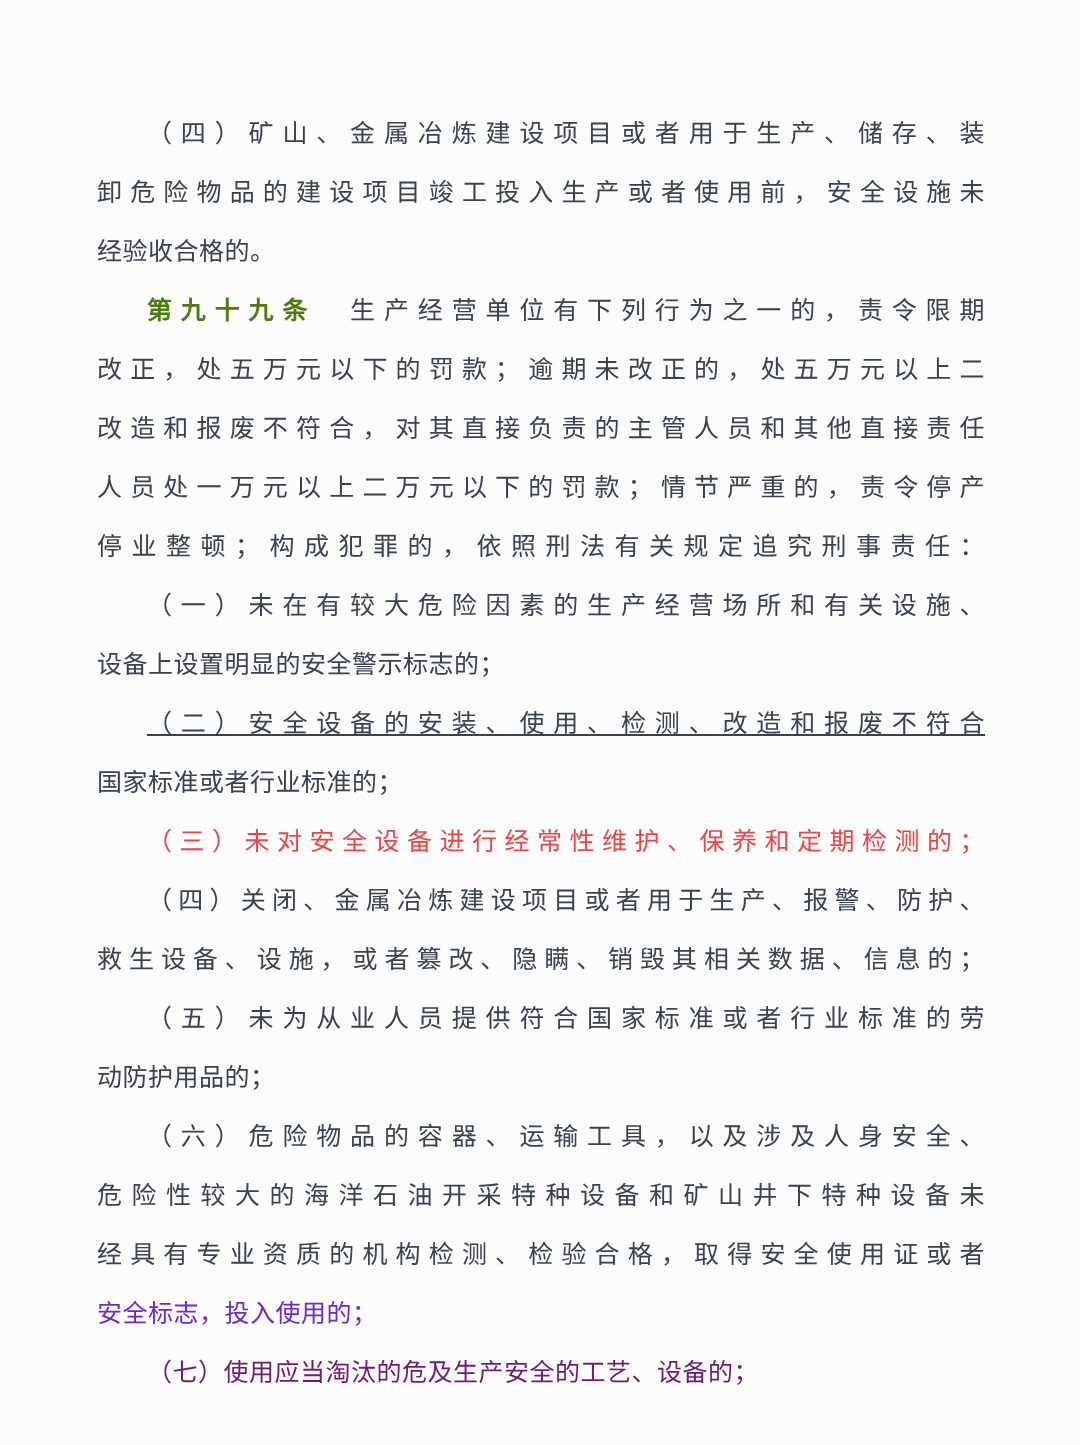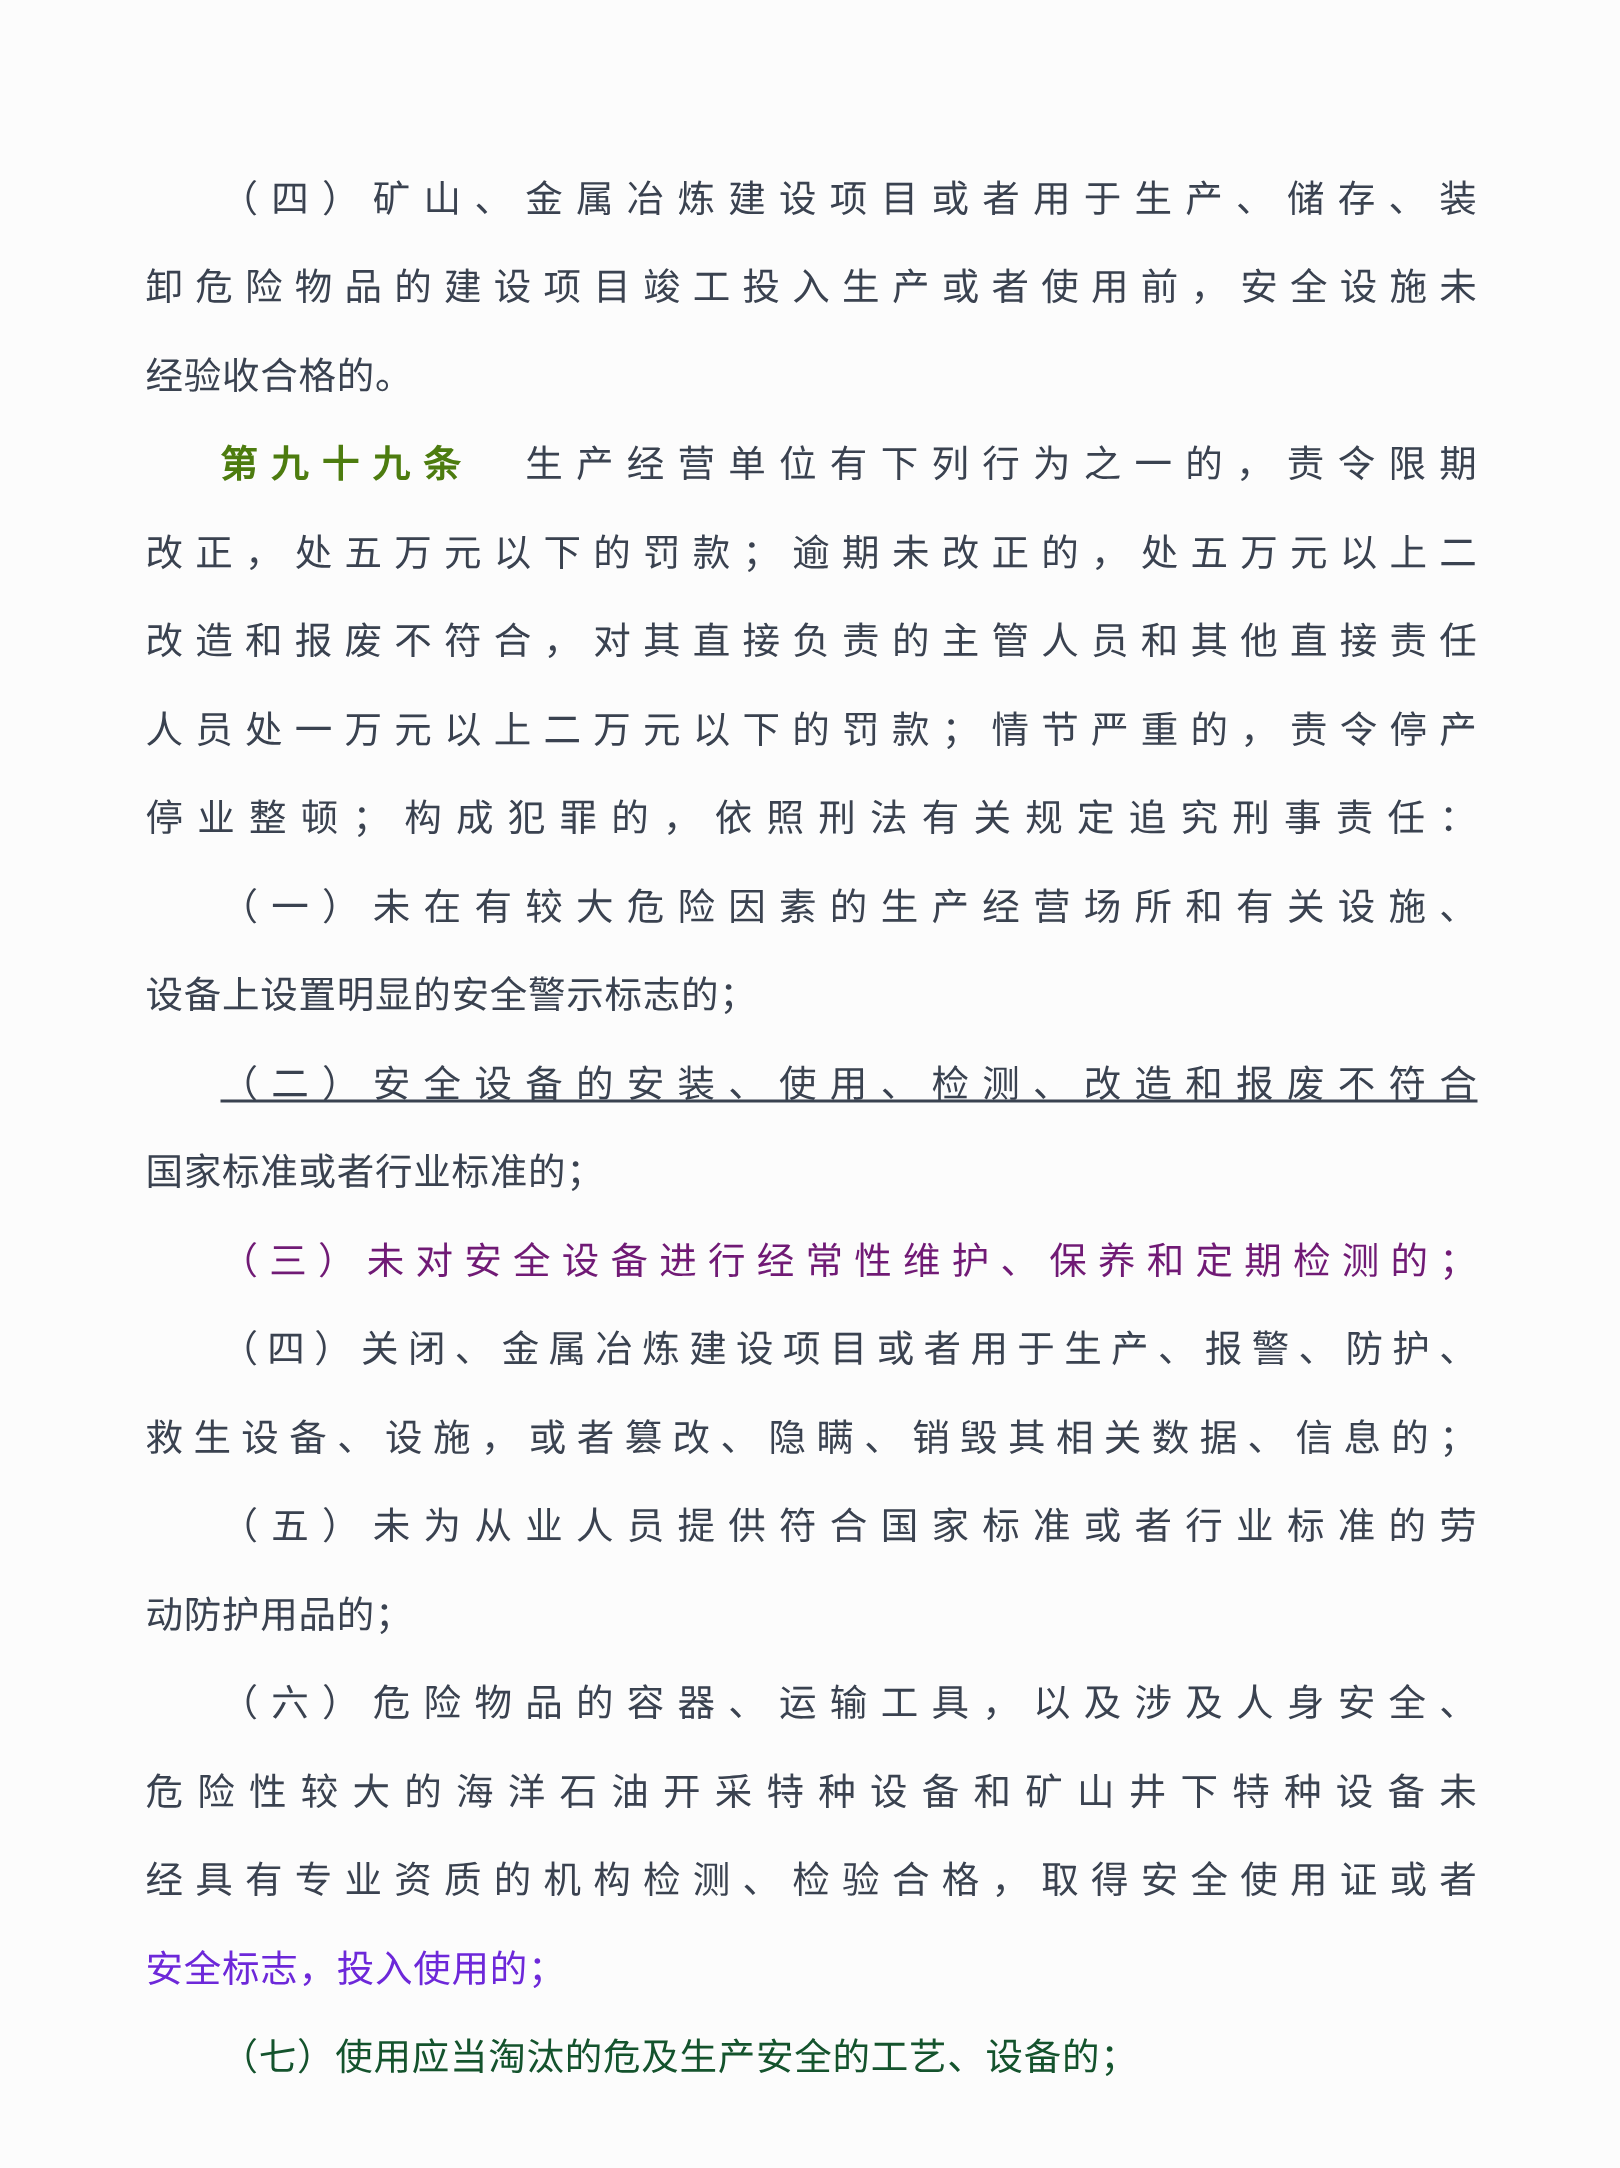--- a/index.html
+++ b/index.html
@@ -51,23 +51,23 @@
     <div class="line" style="color: rgb(58, 66, 80);"><span>经验收合格的。</span></div>
     <div class="line indent j" style="color: rgb(58, 66, 80);"><span class="article-no" style="color: #4d7c0f;">第九十九条</span><span>　生产经营单位有下列行为之一的，责令限期</span></div>
     <div class="line j" style="color: rgb(58, 66, 80);"><span>改正，处五万元以下的罚款；逾期未改正的，处五万元以上二</span></div>
     <div class="line j" style="color: rgb(58, 66, 80);"><span>改造和报废不符合，对其直接负责的主管人员和其他直接责任</span></div>
     <div class="line j" style="color: rgb(58, 66, 80);"><span>人员处一万元以上二万元以下的罚款；情节严重的，责令停产</span></div>
     <div class="line j" style="color: rgb(58, 66, 80);"><span>停业整顿；构成犯罪的，依照刑法有关规定追究刑事责任：</span></div>
     <div class="line indent j" style="color: rgb(58, 66, 80);"><span>（一）未在有较大危险因素的生产经营场所和有关设施、</span></div>
     <div class="line" style="color: rgb(58, 66, 80);"><span>设备上设置明显的安全警示标志的；</span></div>
     <div class="line indent j" style="color: rgb(58, 66, 80); text-decoration: underline;"><span>（二）安全设备的安装、使用、检测、改造和报废不符合</span></div>
     <div class="line" style="color: rgb(58, 66, 80);"><span>国家标准或者行业标准的；</span></div>
-    <div class="line indent j" style="color: #701a75; font-family: Liberation Serif, serif;"><span>（三）未对安全设备进行经常性维护、保养和定期检测的；</span></div>
+    <div class="line indent j" style="color: #ef4444; font-family: Liberation Serif, serif;"><span>（三）未对安全设备进行经常性维护、保养和定期检测的；</span></div>
     <div class="line indent j" style="color: rgb(58, 66, 80);"><span>（四）关闭、金属冶炼建设项目或者用于生产、报警、防护、</span></div>
     <div class="line j" style="color: rgb(58, 66, 80);"><span>救生设备、设施，或者篡改、隐瞒、销毁其相关数据、信息的；</span></div>
     <div class="line indent j" style="color: rgb(58, 66, 80);"><span>（五）未为从业人员提供符合国家标准或者行业标准的劳</span></div>
     <div class="line" style="color: rgb(58, 66, 80);"><span>动防护用品的；</span></div>
     <div class="line indent j" style="color: rgb(58, 66, 80);"><span>（六）危险物品的容器、运输工具，以及涉及人身安全、</span></div>
     <div class="line j" style="color: rgb(58, 66, 80);"><span>危险性较大的海洋石油开采特种设备和矿山井下特种设备未</span></div>
     <div class="line j" style="color: rgb(58, 66, 80);"><span>经具有专业资质的机构检测、检验合格，取得安全使用证或者</span></div>
     <div class="line" style="color: #6d28d9;"><span>安全标志，投入使用的；</span></div>
-    <div class="line indent" style="color: #14532d;"><span>（七）使用应当淘汰的危及生产安全的工艺、设备的；</span></div>
+    <div class="line indent" style="color: #701a75;"><span>（七）使用应当淘汰的危及生产安全的工艺、设备的；</span></div>
   </div>
 
 </body></html>

